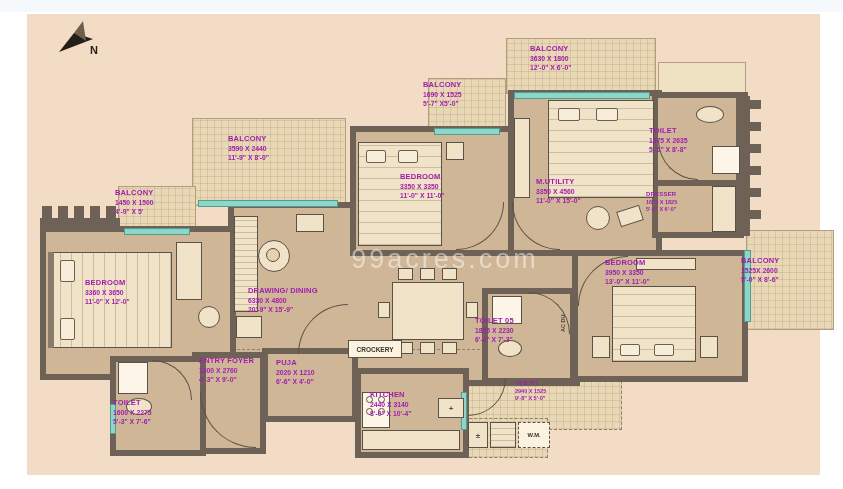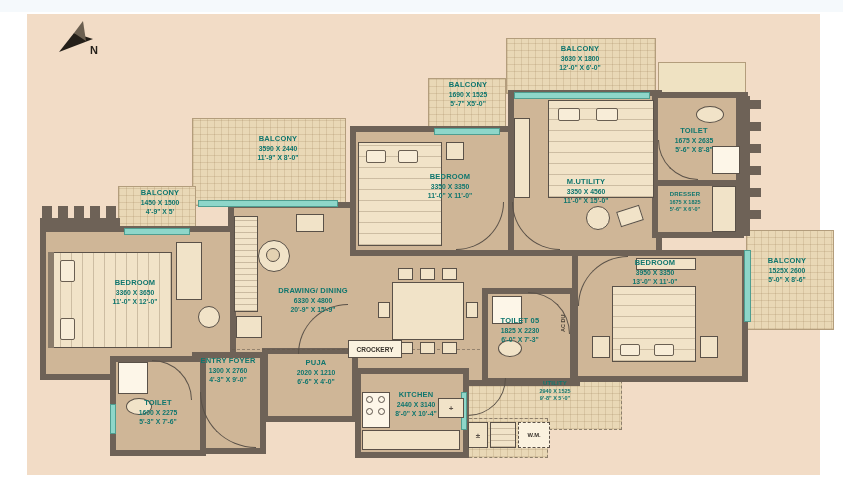--- a/index.html
+++ b/index.html
@@ -20,21 +20,21 @@
   .round{border-radius:50%;}
   .bed-h{background-image:repeating-linear-gradient(90deg,rgba(110,90,65,.28) 0 1px,transparent 1px 11px);}
   .bed-v{background-image:repeating-linear-gradient(0deg,rgba(110,90,65,.28) 0 1px,transparent 1px 11px);}
   .pillow{position:absolute;background:#f8edd8;border:1px solid #6a5f52;border-radius:2px;z-index:21;box-sizing:border-box;}
   .stripes{background-image:repeating-linear-gradient(0deg,rgba(110,90,65,.3) 0 1px,transparent 1px 6px);}
   .door{position:absolute;z-index:22;box-sizing:border-box;}
   .d-bl{border-left:1.4px solid #5a5148;border-bottom:1.4px solid #5a5148;border-bottom-left-radius:100%;}
   .d-tl{border-left:1.4px solid #5a5148;border-top:1.4px solid #5a5148;border-top-left-radius:100%;}
   .d-tr{border-right:1.4px solid #5a5148;border-top:1.4px solid #5a5148;border-top-right-radius:100%;}
   .d-br{border-right:1.4px solid #5a5148;border-bottom:1.4px solid #5a5148;border-bottom-right-radius:100%;}
-  .lbl{position:absolute;text-align:center;color:#0f766e;z-index:30;}
+  .lbl{position:absolute;color:#a21caf;z-index:30;}
   .rn{font-size:7.5px;font-weight:700;line-height:9.5px;letter-spacing:.2px;}
   .rd{font-size:6.8px;font-weight:600;line-height:9.5px;}
   .sm .rn{font-size:6px;line-height:7.5px;}
   .sm .rd{font-size:5.5px;line-height:7.5px;}
   .tag{position:absolute;background:#fbf2df;border:1.4px solid #5a5148;color:#38322b;
        font-size:6.5px;font-weight:700;display:flex;align-items:center;justify-content:center;z-index:25;box-sizing:border-box;}
   #watermark{position:absolute;left:300px;top:244px;width:290px;text-align:center;z-index:40;
        font-size:27px;letter-spacing:3px;color:rgba(255,255,255,0.48);font-weight:400;}
   #compassN{position:absolute;left:90px;top:44px;font-size:11px;font-weight:700;color:#241f19;z-index:30;}
   .vert{writing-mode:vertical-rl;transform:rotate(180deg);font-size:5.5px;font-weight:700;color:#4a4238;z-index:30;position:absolute;}
@@ -261,13 +261,14 @@
     <div class="rd">5'-3" X 7'-6"</div>
   </div>
   <div class="lbl sm" style="left:515px;top:380px;width:80px;">
     <div class="rn">UTILITY</div>
     <div class="rd">2940 X 1525</div>
     <div class="rd">9'-8" X 5'-0"</div>
   </div>
 
   <div class="vert" style="left:560px;top:298px;height:34px;">AC DU</div>
 
+  <div id="watermark">99acres.com</div>
 </div>
 
 </body></html>

